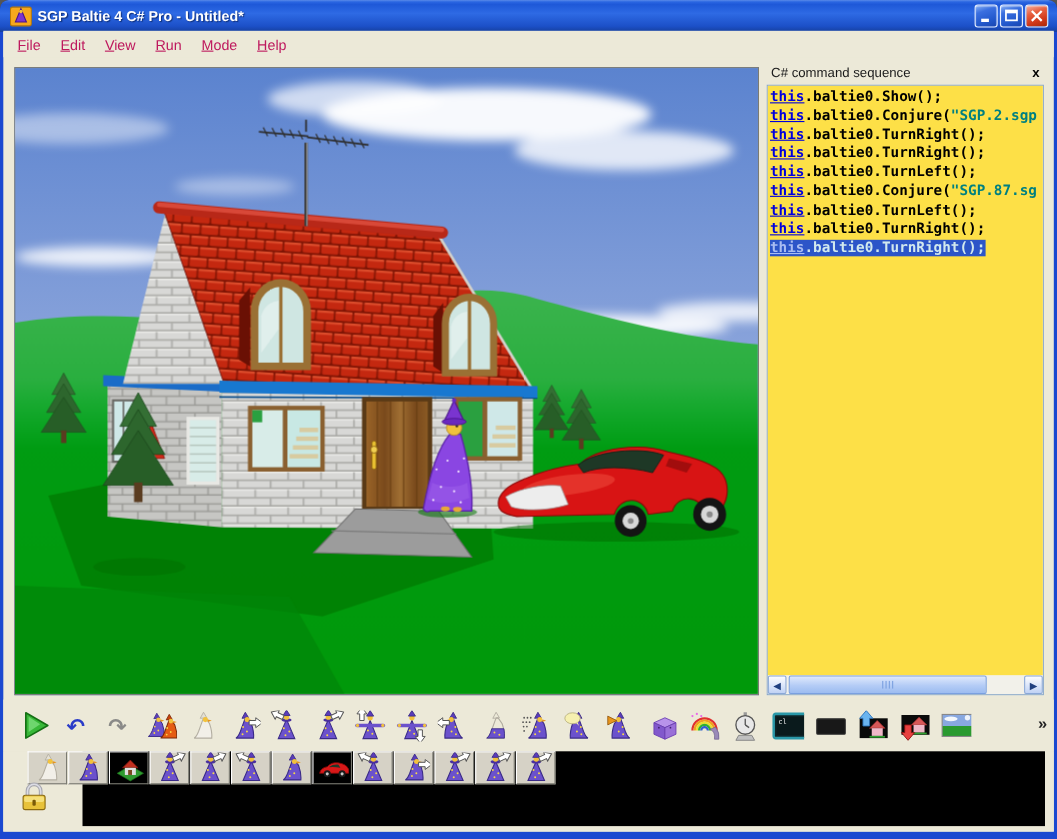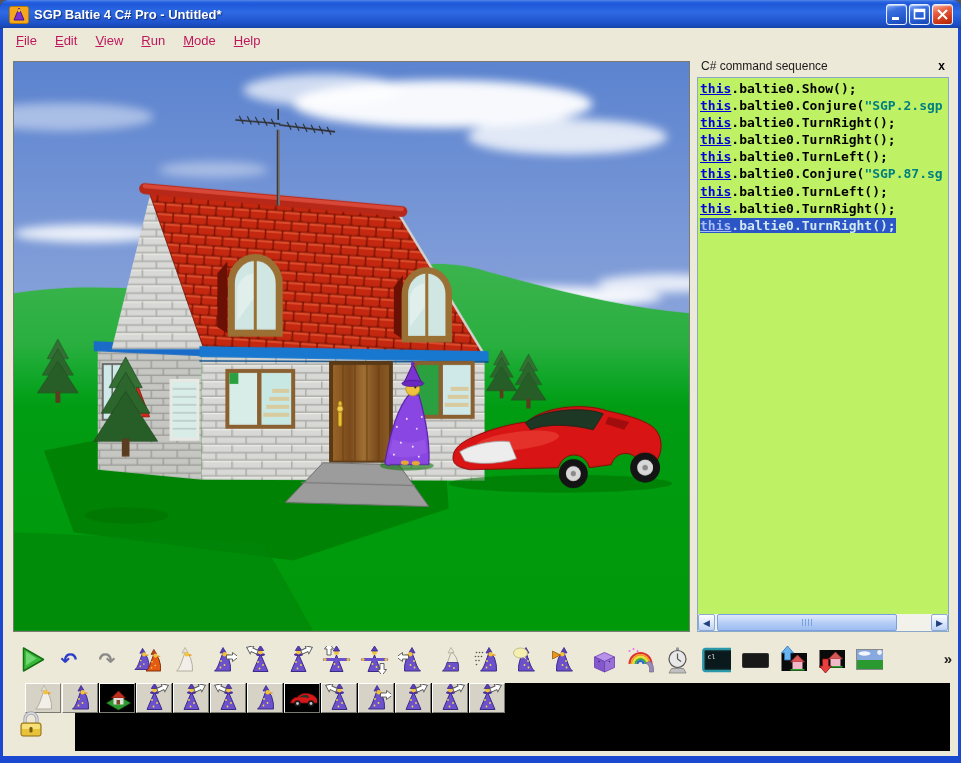--- a/index.html
+++ b/index.html
@@ -21,21 +21,21 @@
   .menu-item{padding:3px 9px;}
   .menu-item u{text-decoration:underline;}
   
   .scene-frame{position:absolute;left:13px;top:61px;width:677px;height:571px;border:1px solid #7b7b73;background:#6b8fd4;}
   .scene-frame svg{display:block;}
   
   .panel-title{position:absolute;left:699px;top:59px;width:250px;height:17px;font-size:12px;color:#1a1a1a;display:flex;align-items:flex-start;}
   .panel-title .txt{flex:1;padding-left:2px;}
   .panel-close{font-weight:bold;font-size:12px;padding-right:4px;color:#000;}
   .panel-box{position:absolute;left:697px;top:77px;width:252px;height:555px;border:1px solid #8aa8c8;background:#f6f5f0;}
-  .codearea{position:absolute;left:0;top:0;right:0;bottom:17px;background:#bef264;overflow:hidden;padding-top:2px;}
+  .codearea{position:absolute;left:0;top:0;right:0;bottom:17px;background:#fde047;overflow:hidden;padding-top:2px;}
   .line{height:17.1px;white-space:pre;font-family:"DejaVu Sans Mono",monospace;font-weight:bold;font-size:13px;line-height:17px;padding-left:2px;}
   .line .kw{color:#0000dd;text-decoration:underline;}
   .line .plain{color:#000;}
   .line .str{color:#008080;}
   .line.selected .inner{background:#2c55c8;}
   .line.selected .kw{color:#a9bdf2;}
   .line.selected .plain{color:#d2e9ee;}
   
   .hscroll{position:absolute;left:0;right:0;bottom:0;height:17px;background:#f2f1ea;display:flex;}
   .sbtn{width:17px;height:17px;border:1px solid #8aa8d8;border-radius:2px;background:linear-gradient(180deg,#fdfdfd,#d8e4fa 60%,#c0d2f4);

